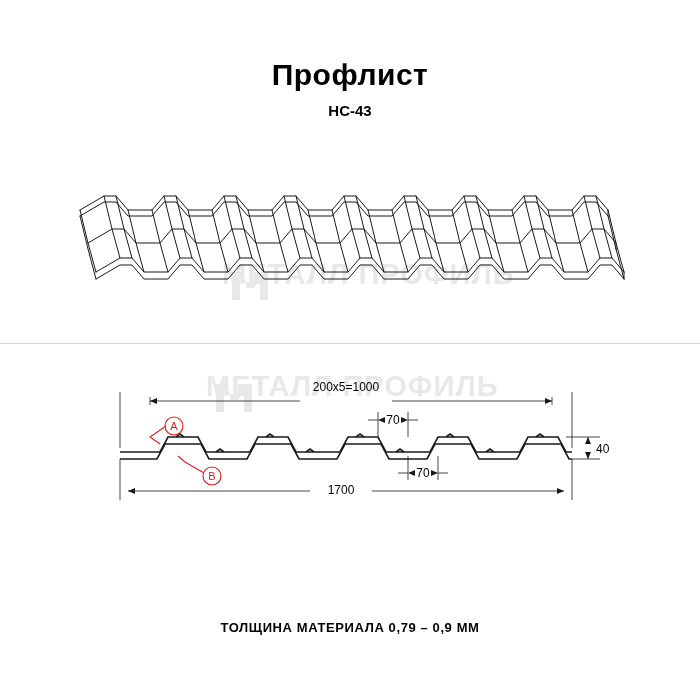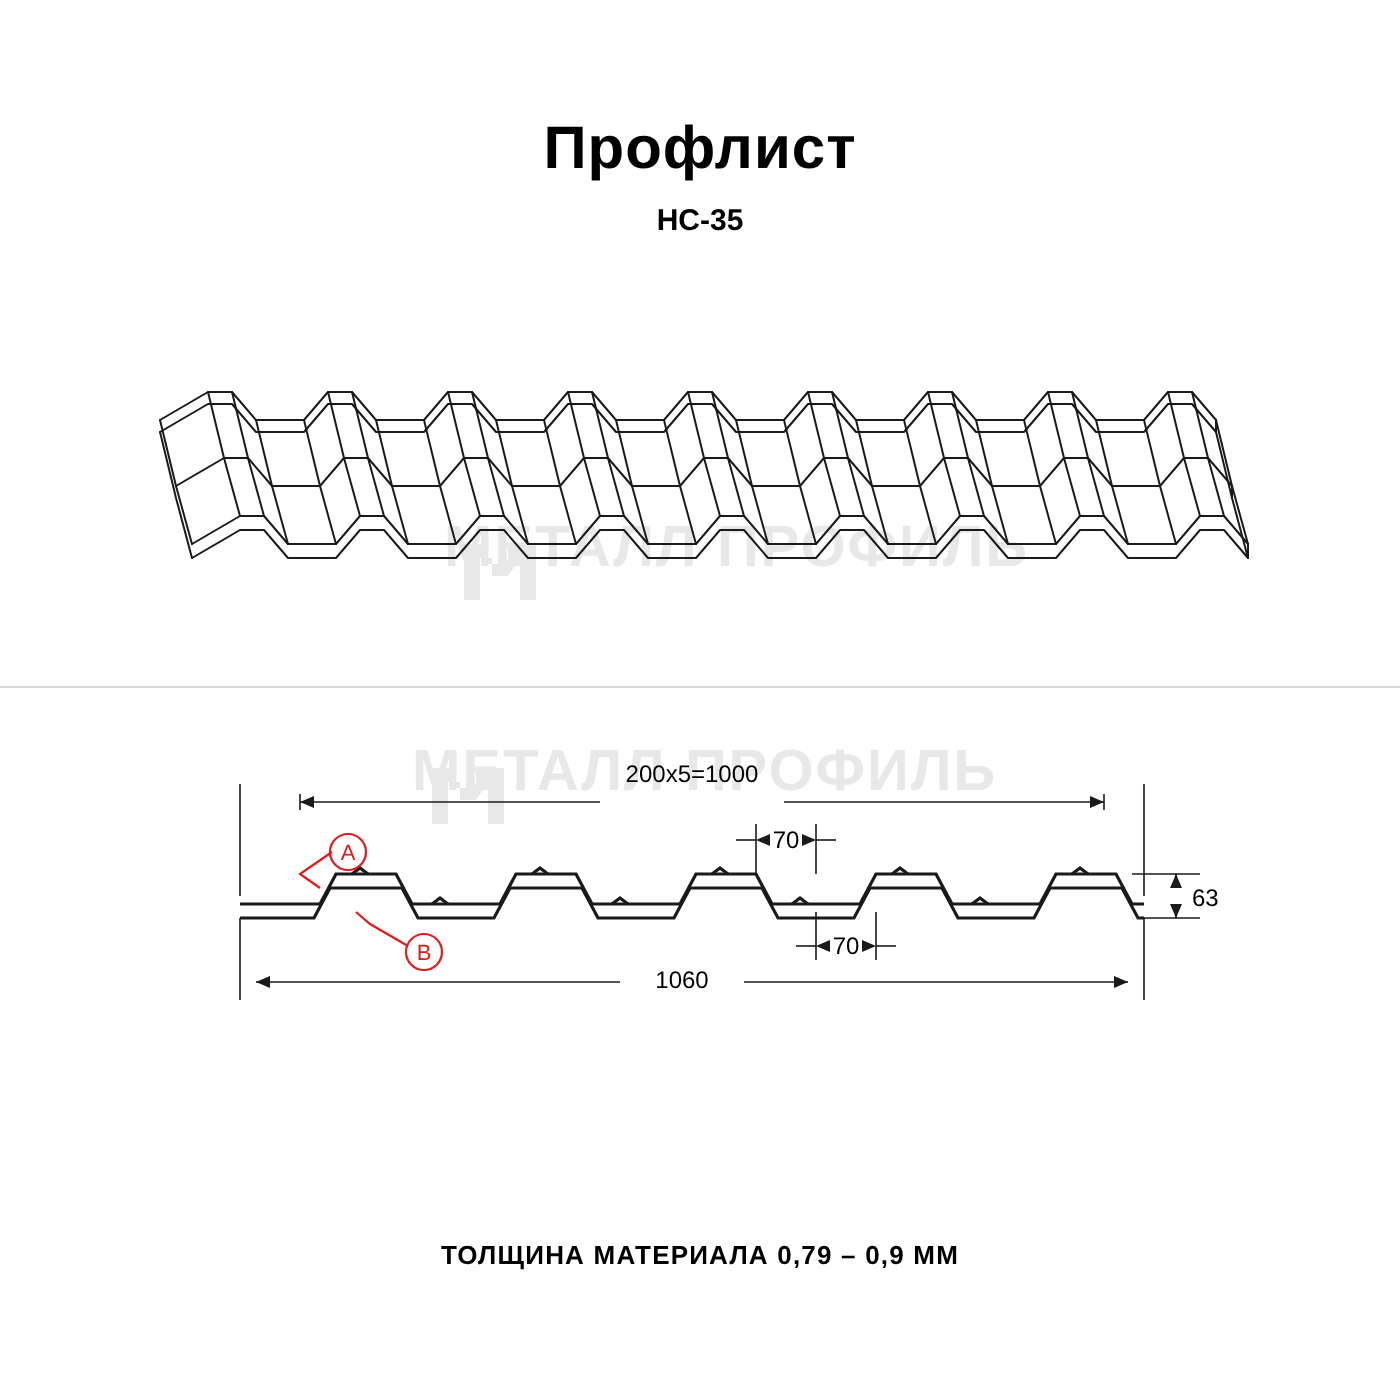--- a/index.html
+++ b/index.html
@@ -88,21 +88,21 @@
     pointer-events: none;
     user-select: none;
   }
 </style>
 </head>
 <body>
 
 <div class="page">
 
   <div class="title">Профлист</div>
-  <div class="subtitle">НС-35</div>
+  <div class="subtitle">НС-43</div>
 
   <div class="wm wm1">МЕТАЛЛ ПРОФИЛЬ</div>
   <div class="wm wm2">МЕТАЛЛ ПРОФИЛЬ</div>
 
   <svg class="wm-logo" style="top:262px;left:228px;" width="50" height="42" viewBox="0 0 50 42">
     <path d="M4 38 L4 10 L16 10 L16 20 L26 20 L26 10 L40 10 L40 38 L32 38 L32 17 L26 26 L18 26 L18 17 L12 17 L12 38 Z" fill="#e8e8e8"></path>
   </svg>
   <svg class="wm-logo" style="top:374px;left:212px;" width="50" height="42" viewBox="0 0 50 42">
     <path d="M4 38 L4 10 L16 10 L16 20 L26 20 L26 10 L40 10 L40 38 L32 38 L32 17 L26 26 L18 26 L18 17 L12 17 L12 38 Z" fill="#e8e8e8"></path>
   </svg>
@@ -264,20 +264,20 @@
       <circle cx="174" cy="426" r="9"></circle>
       <path d="M166 426 L150 437 L160 444"></path>
       <circle cx="212" cy="476" r="9"></circle>
       <path d="M204 473 L185 462 L178 456"></path>
     </g>
     <text x="174" y="430" font-family="Liberation Sans, sans-serif" font-size="11" fill="#e01b1b" text-anchor="middle">A</text>
     <text x="212" y="480" font-family="Liberation Sans, sans-serif" font-size="11" fill="#e01b1b" text-anchor="middle">B</text>
   </svg>
 
   <div style="position:absolute;top:380px;left:300px;width:92px;text-align:center;font-size:12px;">200х5=1000</div>
-  <div style="position:absolute;top:483px;left:310px;width:62px;text-align:center;font-size:12px;">1060</div>
+  <div style="position:absolute;top:483px;left:310px;width:62px;text-align:center;font-size:12px;">1700</div>
   <div style="position:absolute;top:413px;left:378px;width:30px;text-align:center;font-size:12px;">70</div>
   <div style="position:absolute;top:466px;left:408px;width:30px;text-align:center;font-size:12px;">70</div>
-  <div style="position:absolute;top:442px;left:596px;width:24px;text-align:left;font-size:12px;">63</div>
+  <div style="position:absolute;top:442px;left:596px;width:24px;text-align:left;font-size:12px;">40</div>
 
   <div class="footer-note">ТОЛЩИНА МАТЕРИАЛА 0,79 – 0,9 ММ</div>
 
 </div>
 
 </body></html>

